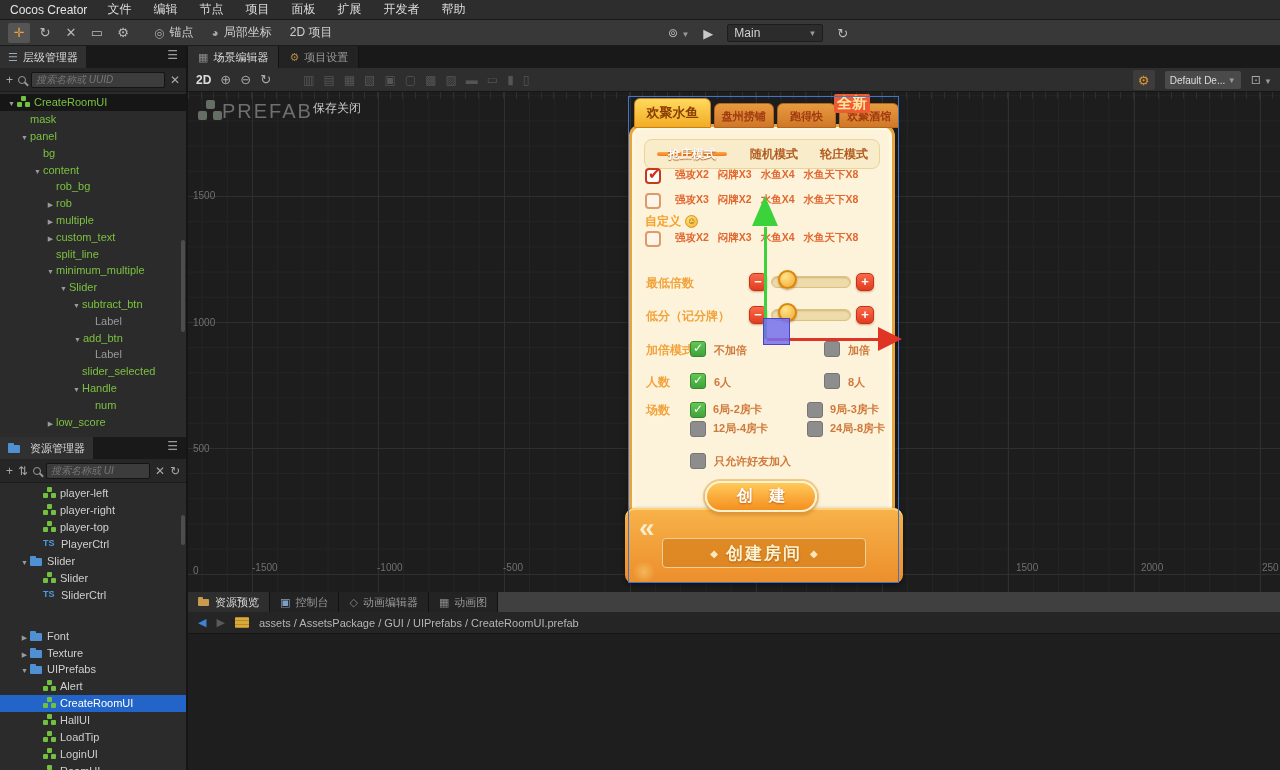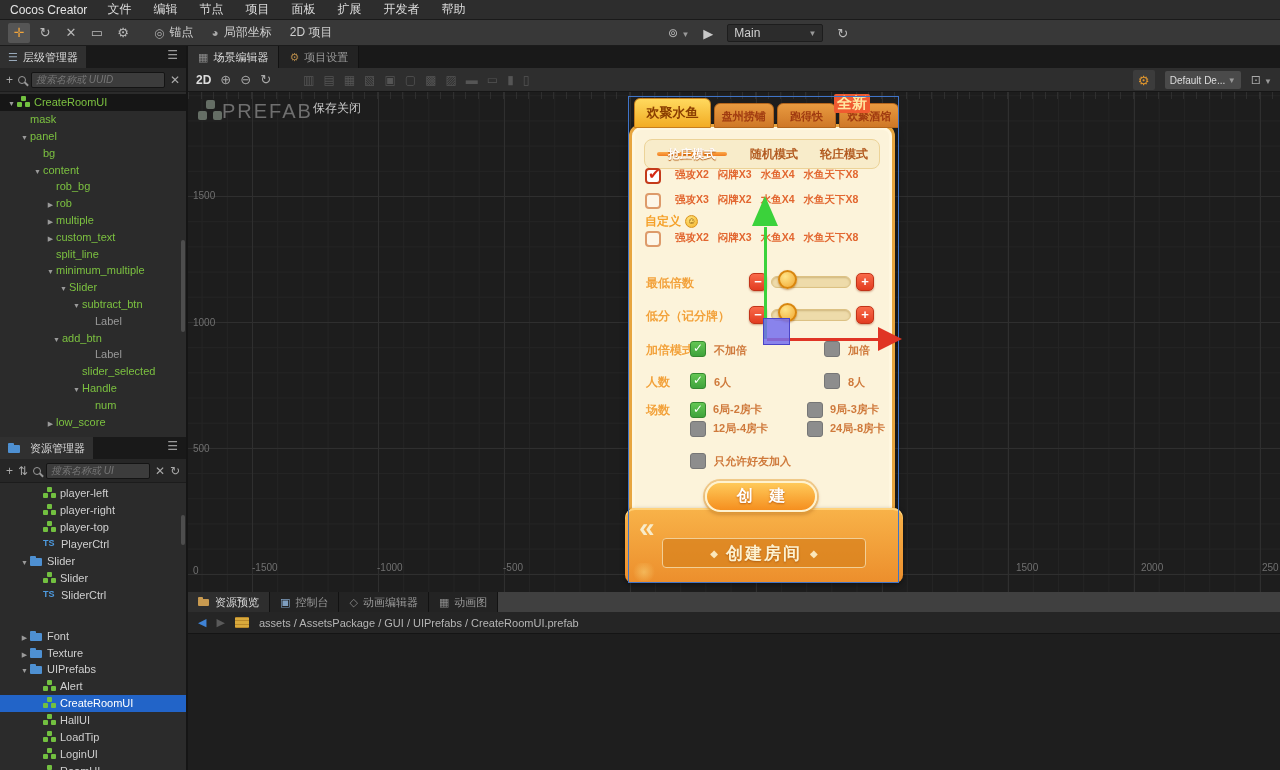--- a/index.html
+++ b/index.html
@@ -398,21 +398,21 @@
             <span class="ic"></span>
             <span class="tlabel">subtract_btn</span>
           </div>
 
           <div class="trow" style="padding-left: 84px;">
             <span class="arr"></span>
             <span class="ic"></span>
             <span class="tlabel dim">Label</span>
           </div>
 
-          <div class="trow" style="padding-left: 51px;">
+          <div class="trow" style="padding-left: 72px;">
             <span class="arr arr-down"></span>
             <span class="ic"></span>
             <span class="tlabel">add_btn</span>
           </div>
 
           <div class="trow" style="padding-left: 84px;">
             <span class="arr"></span>
             <span class="ic"></span>
             <span class="tlabel dim">Label</span>
           </div>

